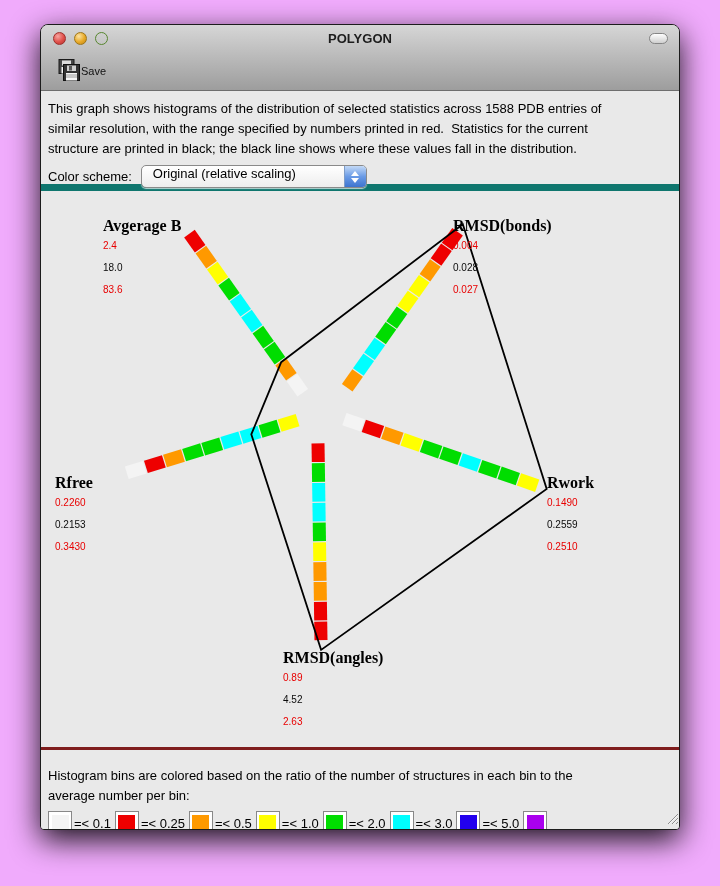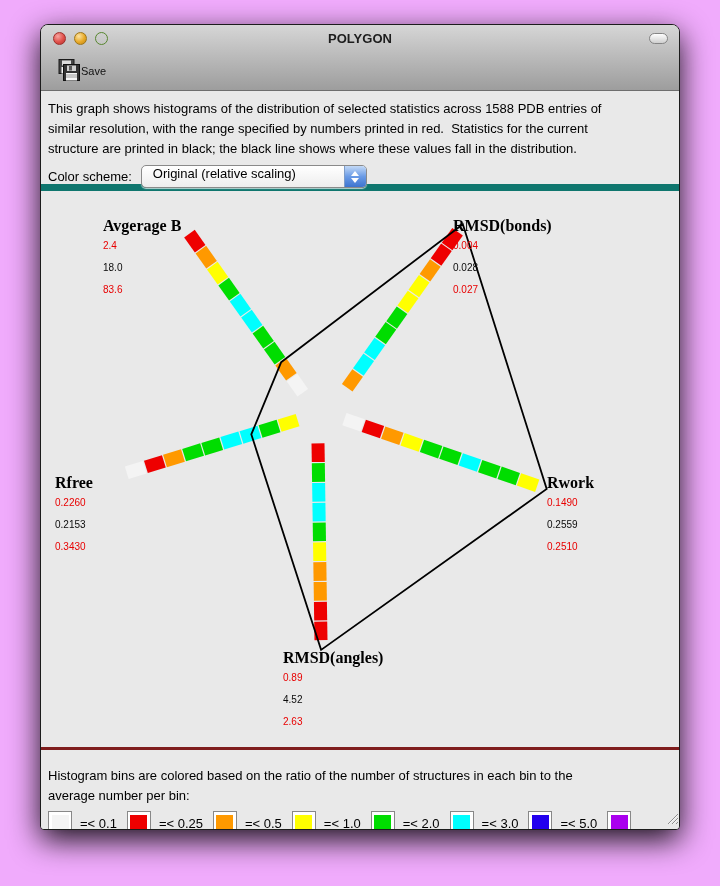--- a/index.html
+++ b/index.html
@@ -53,21 +53,21 @@
   .val-range{color:#e80000;}
   .val-cur{color:#0a0a0a;}
   .lbl-avgb{left:62px;top:26px;}
   .lbl-bonds{left:412px;top:26px;}
   .lbl-rwork{left:506px;top:283px;}
   .lbl-angles{left:242px;top:458px;}
   .lbl-rfree{left:14px;top:283px;}
   
   .footer{position:relative;height:84px;border-top:3px solid #7f1d1d;box-sizing:border-box;
     background:#e9e9e9;padding:16px 0 0 7px;}
-  .legend-row{display:flex;align-items:center;margin-top:5px;gap:8px;}
+  .legend-row{display:flex;align-items:center;margin-top:5px;gap:2px;}
   .swatch{width:24px;height:24px;border:1px solid #888;background:#fff;box-sizing:border-box;
     display:flex;align-items:center;justify-content:center;flex:0 0 auto;}
   .swatch-inner{width:17px;height:17px;}
   .legend-label{font-size:13px;color:#000;white-space:nowrap;margin-right:2px;}
   .grip{position:absolute;right:1px;bottom:1px;}
 </style>
 </head>
 <body>
 
 <div class="screen">

